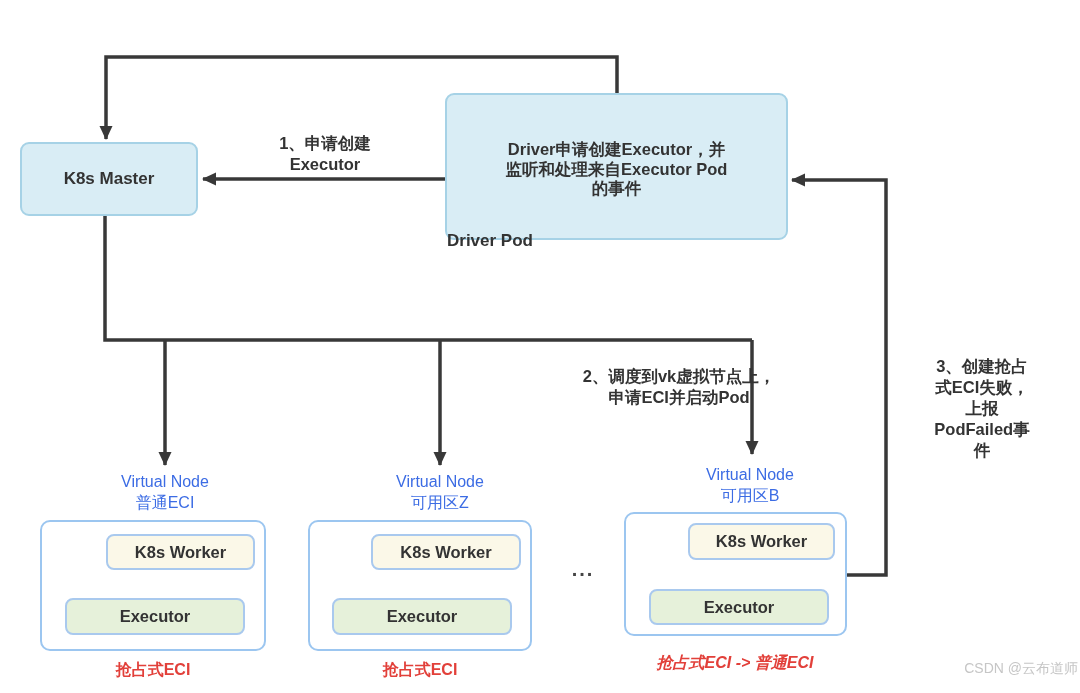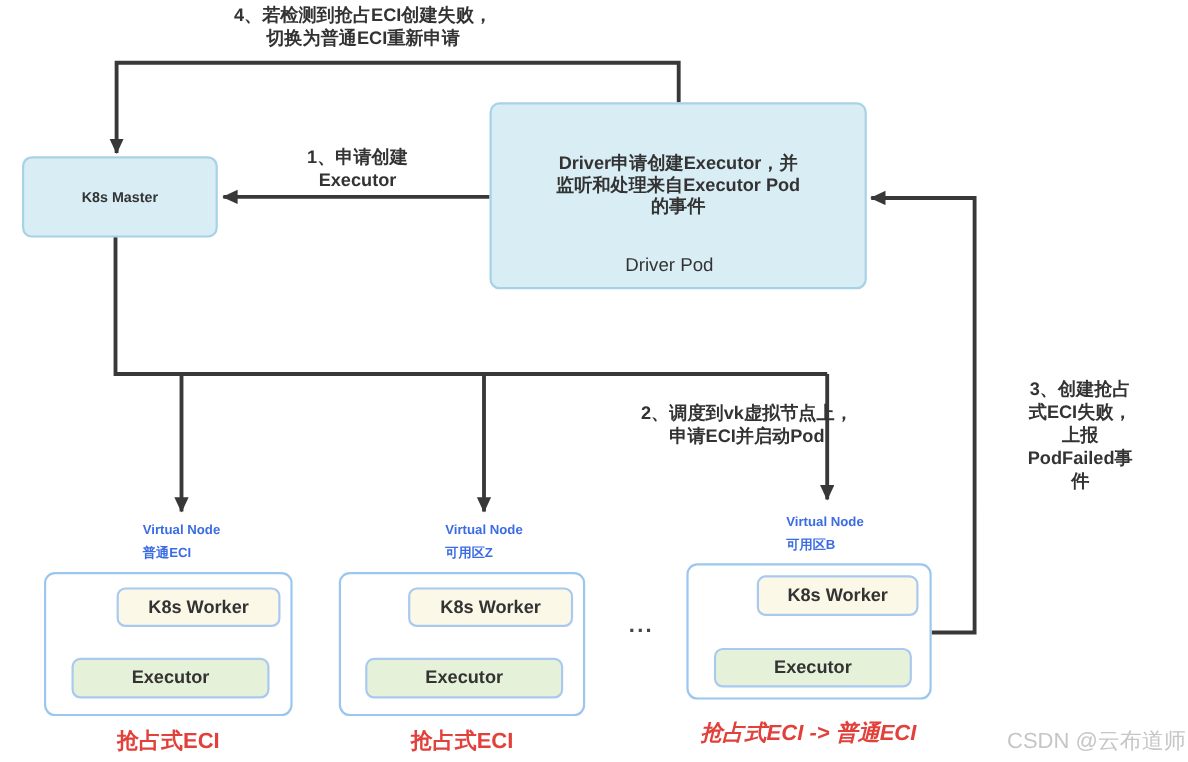--- a/index.html
+++ b/index.html
@@ -28,64 +28,64 @@
   }
   .box {
     position: absolute;
     box-sizing: border-box;
     background: var(--box_fill, #d9edf5);
     border: 2px solid var(--box_border, #a6d2e6);
     border-radius: 9px;
   }
   .master {
     display: flex; align-items: center; justify-content: center;
-    font-size: 13px; font-weight: bold;
+    font-size: 17px; font-weight: bold;
   }
   .driver-desc {
     position: absolute; left: 0; right: 0; top: 45px;
     text-align: center; white-space: pre-line;
     font-size: 16.5px; font-weight: bold; line-height: 19.5px;
   }
   .driver-label {
     position: absolute; left: 0; right: 16px; top: 136px;
-    text-align: center; font-size: 17px; font-weight: normal;
+    font-size: 17px; font-weight: bold;
   }
   .vn-title {
     position: absolute; transform: translateX(-50%);
-    font-size: 12px; font-weight: bold;
+    text-align: center; font-size: 16px; font-weight: normal;
     line-height: 21px; color: var(--blue_text, #3c6ce4);
   }
   .vn-title span { display: block; }
   .vn-group {
     position: absolute; box-sizing: border-box;
     background: #ffffff;
     border: 2px solid var(--group_border, #9cc6f0);
     border-radius: 10px;
   }
   .inner-box {
     position: absolute; box-sizing: border-box;
     border: 2px solid var(--worker_border, #a9c9ee);
     border-radius: 8px;
     display: flex; align-items: center; justify-content: center;
     font-size: 16.5px; font-weight: bold;
   }
   .worker { background: var(--worker_fill, #fbf8e8); }
   .executor { background: var(--executor_fill, #e6f1da); }
   .eci-label {
     position: absolute; transform: translateX(-50%);
-    text-align: center; font-size: 20px; font-weight: bold;
+    text-align: center; font-size: 16px; font-weight: bold;
     color: var(--red_text, #e2403a); white-space: nowrap;
   }
   .ellipsis {
     position: absolute; transform: translateX(-50%);
     font-size: 20px; font-weight: bold; color: #444444; letter-spacing: 2px;
   }
   .watermark {
     position: absolute; transform: translateX(-100%);
-    font-size: 20px; color: var(--watermark, #c6c6c6); white-space: nowrap;
+    font-size: 14px; color: var(--watermark, #c6c6c6); white-space: nowrap;
   }
 </style>
 </head>
 <body>
 
 <div class="canvas">
 
   <svg id="arrows" viewBox="0 0 1080 693" xmlns="http://www.w3.org/2000/svg">
     <defs>
       <marker id="arrowhead" markerUnits="userSpaceOnUse" markerWidth="16" markerHeight="14" refX="13" refY="6.5" orient="auto">
@@ -94,37 +94,35 @@
     </defs>
     <path class="flow" d="M 617 93 L 617 57 L 106 57 L 106 139" marker-end="url(#arrowhead)"></path>
     <path class="flow" d="M 445 179 L 203 179" marker-end="url(#arrowhead)"></path>
     <path class="flow" d="M 105 214 L 105 340 L 752 340"></path>
     <path class="flow" d="M 165 340 L 165 465" marker-end="url(#arrowhead)"></path>
     <path class="flow" d="M 440 340 L 440 465" marker-end="url(#arrowhead)"></path>
     <path class="flow" d="M 752 340 L 752 454" marker-end="url(#arrowhead)"></path>
     <path class="flow" d="M 847 575 L 886 575 L 886 180 L 792 180" marker-end="url(#arrowhead)"></path>
   </svg>
 
-  <div class="note" style="left:330px; top:4px;">4、若检测到抢占ECI创建失败，
-切换为普通ECI重新申请</div>
 
   <div class="note" style="left:325px; top:133px;">1、申请创建
 Executor</div>
 
   <div class="note" style="left:679px; top:366px;">2、调度到vk虚拟节点上，
 申请ECI并启动Pod</div>
 
-  <div class="note" style="left:982px; top:344px;">3、创建抢占式ECI失败，
+  <div class="note" style="left:982px; top:356px;">3、创建抢占式ECI失败，
 上报PodFailed事件</div>
 
   <div class="box master" style="left:20px; top:142px; width:178px; height:74px;">
     <span>K8s Master</span>
   </div>
 
-  <div class="box" style="left:445px; top:93px; width:343px; height:170px;">
+  <div class="box" style="left:445px; top:93px; width:343px; height:147px;">
     <div class="driver-desc">Driver申请创建Executor，并
 监听和处理来自Executor Pod
 的事件</div>
     <div class="driver-label">Driver Pod</div>
   </div>
 
   <div class="vn-title" style="left:165px; top:471px;">
     <span>Virtual Node</span>
     <span>普通ECI</span>
   </div>

